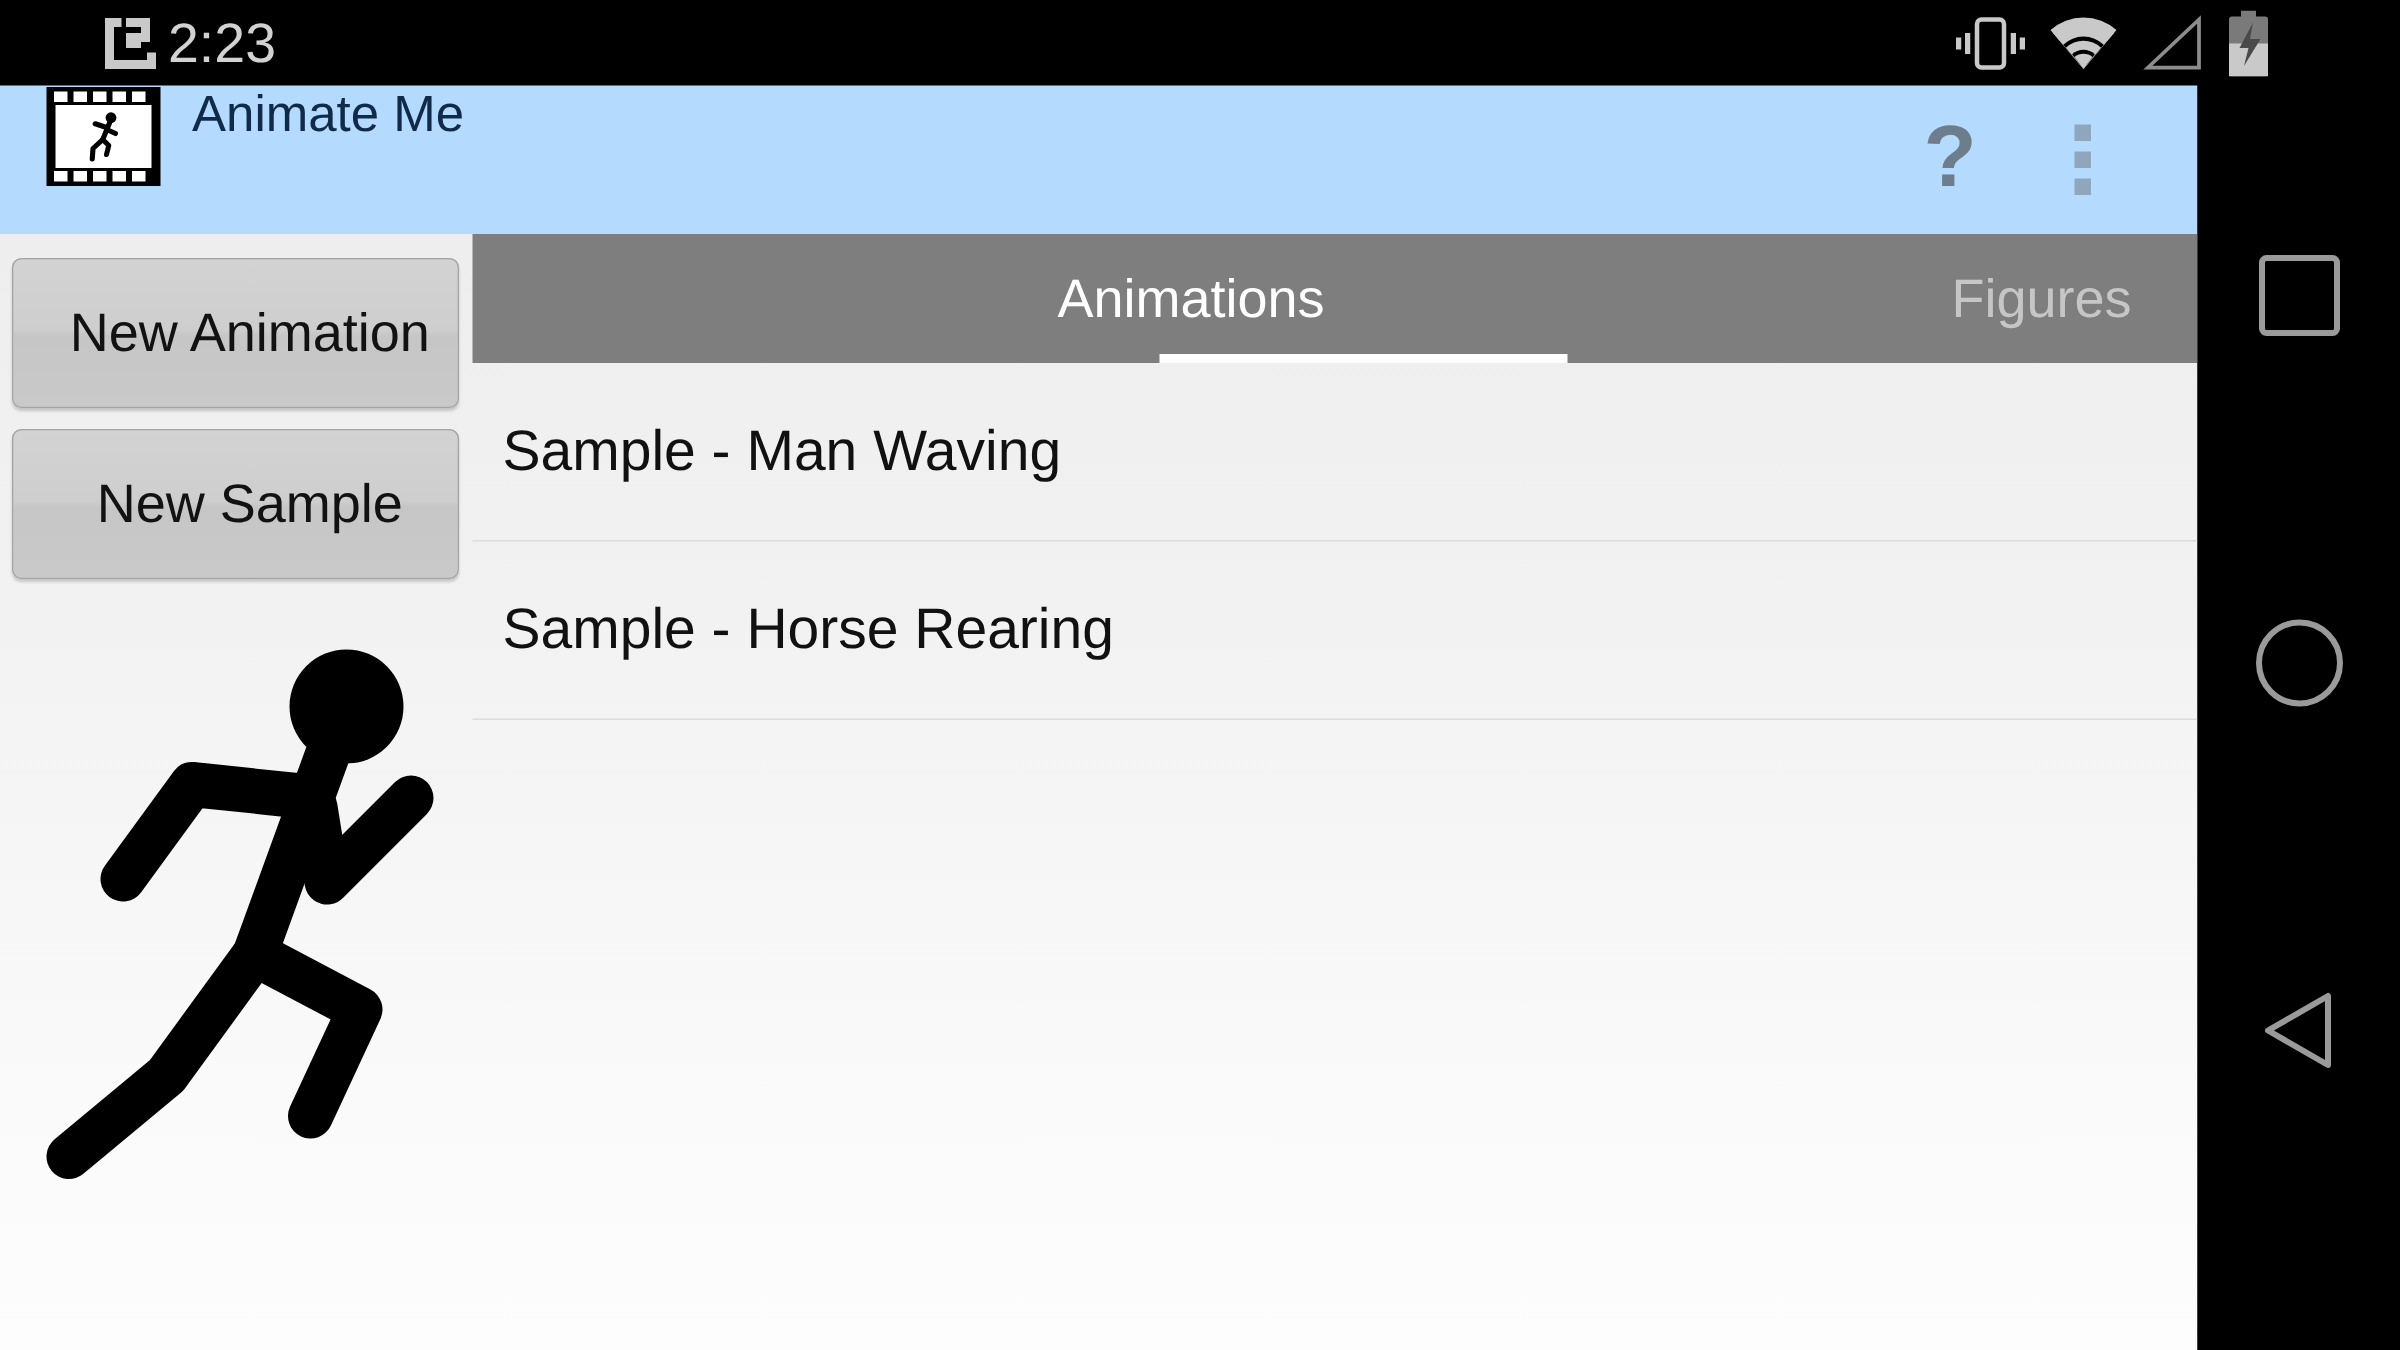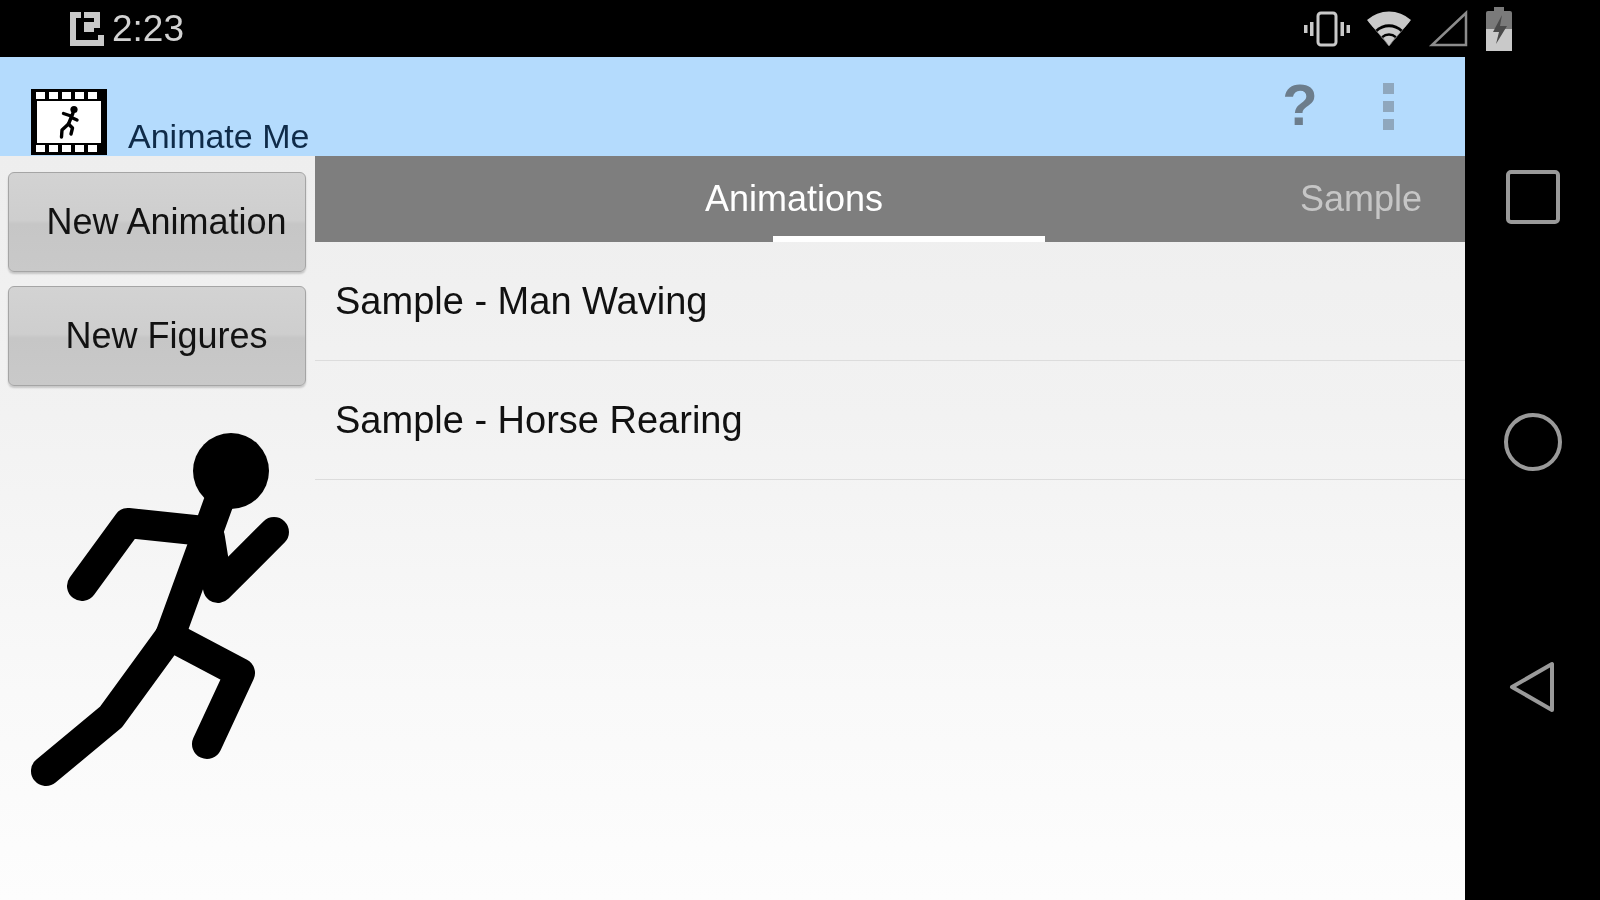--- a/index.html
+++ b/index.html
@@ -55,21 +55,21 @@
     margin-left: 6px;
   }
 
   
   #action-bar {
     position: absolute;
     left: 0; top: 57px;
     width: 1465px; height: 99px;
     background: #b4dbfd;
     display: flex;
-    align-items: flex-end;
+    align-items: flex-start;
   }
   #app-icon {
     margin-left: 30px;
     width: 78px; height: 68px;
     flex: none;
   }
   #app-title {
     margin-left: 20px;
     color: #0f2b49;
     font-size: 34px;
@@ -322,21 +322,21 @@
 
   <div id="body-area">
 
     <div id="sidebar">
 
       <div class="side-button" id="btn-new-animation">
         <div class="side-button-label">New Animation</div>
       </div>
 
       <div class="side-button" id="btn-new-figure">
-        <div class="side-button-label">New Figures</div>
+        <div class="side-button-label">New Sample</div>
       </div>
 
       <svg id="figure-preview" viewBox="0 0 285 380">
         <g fill="none" stroke="#000000" stroke-width="30" stroke-linecap="round" stroke-linejoin="round">
 
           <circle cx="213" cy="45" r="38" fill="#000000" stroke="none"></circle>
 
           <path d="M200 78 L152 210"></path>
 
           <path d="M186 105 L110 97 L64 160"></path>
@@ -348,21 +348,21 @@
           <path d="M152 210 L93 291 L28 345"></path>
         </g>
       </svg>
     </div>
 
     <div id="tab-bar">
       <div class="tab" id="tab-animations">
         <div class="tab-label">Animations</div>
       </div>
       <div class="tab" id="tab-figures">
-        <div class="tab-label">Sample</div>
+        <div class="tab-label">Figures</div>
       </div>
       <div id="tab-indicator"></div>
     </div>
 
     <div id="animation-list">
       <div class="list-item">
         <div class="list-item-label">Sample - Man Waving</div>
       </div>
       <div class="list-item">
         <div class="list-item-label">Sample - Horse Rearing</div>

